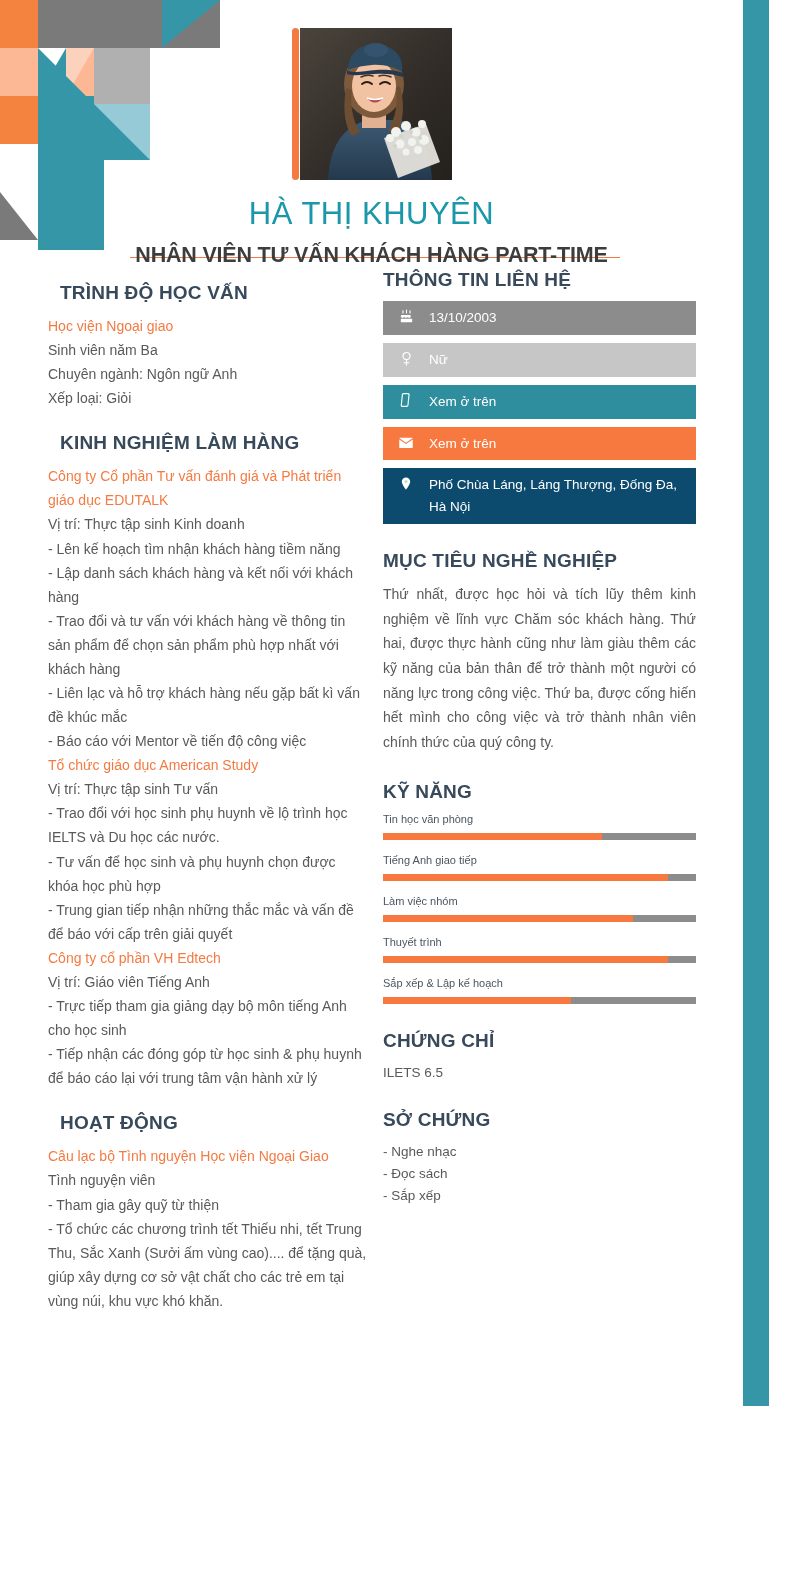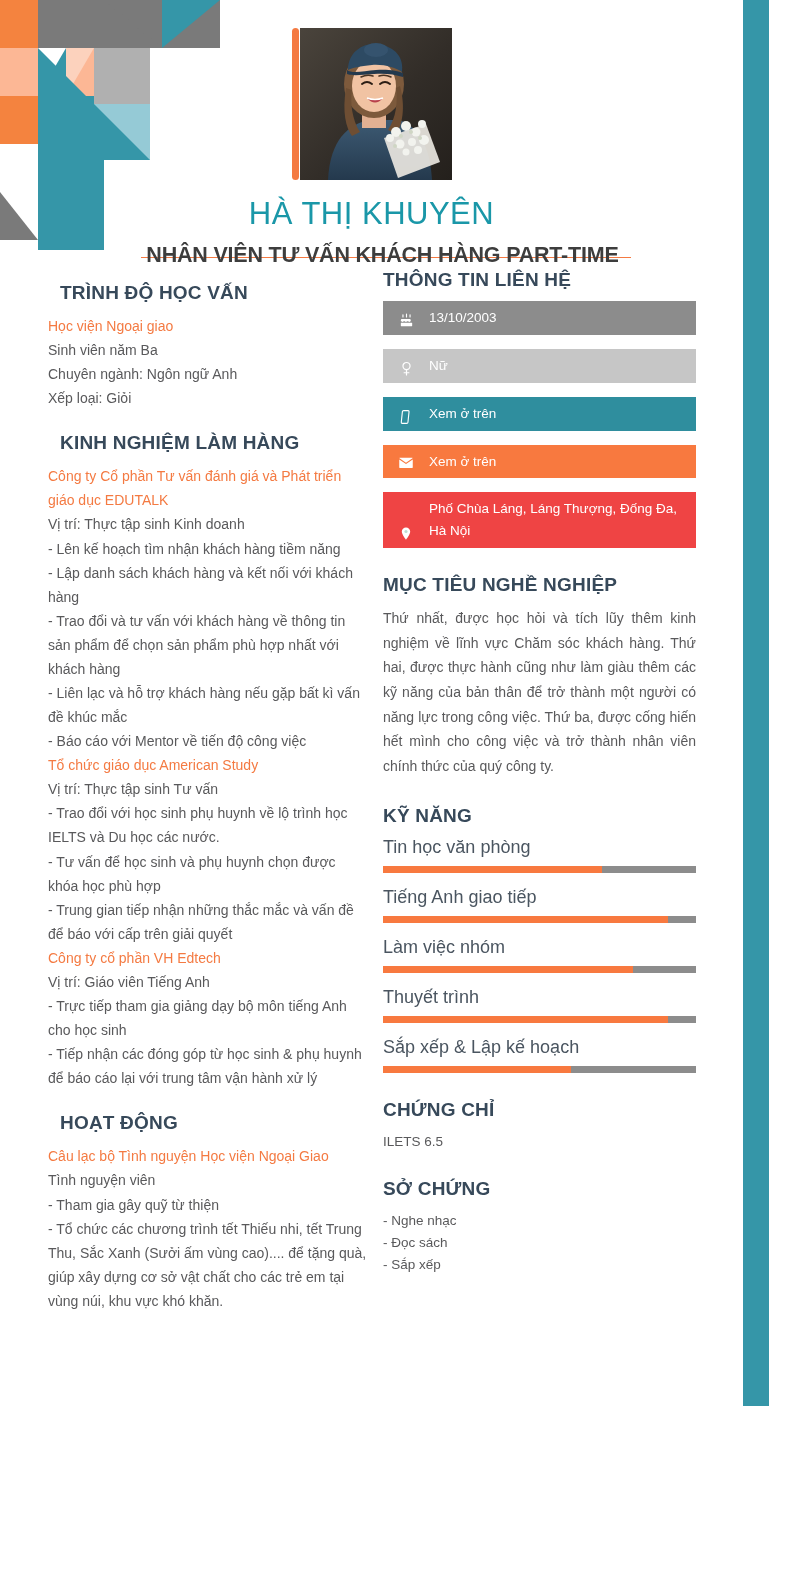--- a/index.html
+++ b/index.html
@@ -64,21 +64,21 @@
     left: 0; top: 196px;
     width: 743px;
     text-align: center;
     color: #1a97a8;
     font-size: 31px;
     font-weight: 400;
     letter-spacing: 0.5px;
   }
   .title-wrap {
     position: absolute;
-    left: 11px; top: 243px;
+    left: 0; top: 243px;
     width: 743px;
     text-align: center;
   }
   .title-rule {
     position: absolute;
     left: 130px; top: 14px;
     width: 490px; height: 1px;
     background: #f47a42;
   }
   .job-title {
@@ -121,23 +121,23 @@
   .line {
     color: #59595b;
     font-size: 14px;
     line-height: 1.72;
     margin: 0;
   }
 
   
   .contact-row {
     display: flex;
-    align-items: flex-end;
+    align-items: flex-start;
     min-height: 30px;
-    margin-bottom: 14px;
+    margin-bottom: 8px;
     padding: 6px 0;
     box-sizing: border-box;
   }
   .contact-icon {
     flex: 0 0 46px;
     display: flex;
     align-items: center;
     justify-content: center;
     padding-top: 1px;
   }
@@ -145,38 +145,38 @@
   .contact-text {
     color: #ffffff;
     font-size: 13.5px;
     line-height: 1.62;
     padding-right: 12px;
   }
   .contact-row.c-dark  { background:#8c8c8c; }
   .contact-row.c-light { background:#c6c6c6; }
   .contact-row.c-teal  { background:#2f8e9e; }
   .contact-row.c-orange{ background:#f8793f; }
-  .contact-row.c-mint  { background:#ef4444; }
+  .contact-row.c-mint  { background:#0c4a6e; }
   .contact-row.c-light .contact-text { color:#ffffff; }
   .contact-row.c-mint  .contact-text { color:#ffffff; }
 
   
   .objective {
     color: #59595b;
     font-size: 14px;
     line-height: 1.76;
     text-align: justify;
     margin: 0;
   }
 
   
   .skill { margin-bottom: 14px; }
   .skill-label {
     color: #4a5560;
-    font-size: 18px;
+    font-size: 11px;
     margin-bottom: 8px;
   }
   .skill-track {
     position: relative;
     width: 100%;
     height: 7px;
     background: #8c8c8c;
   }
   .skill-fill {
     position: absolute;

